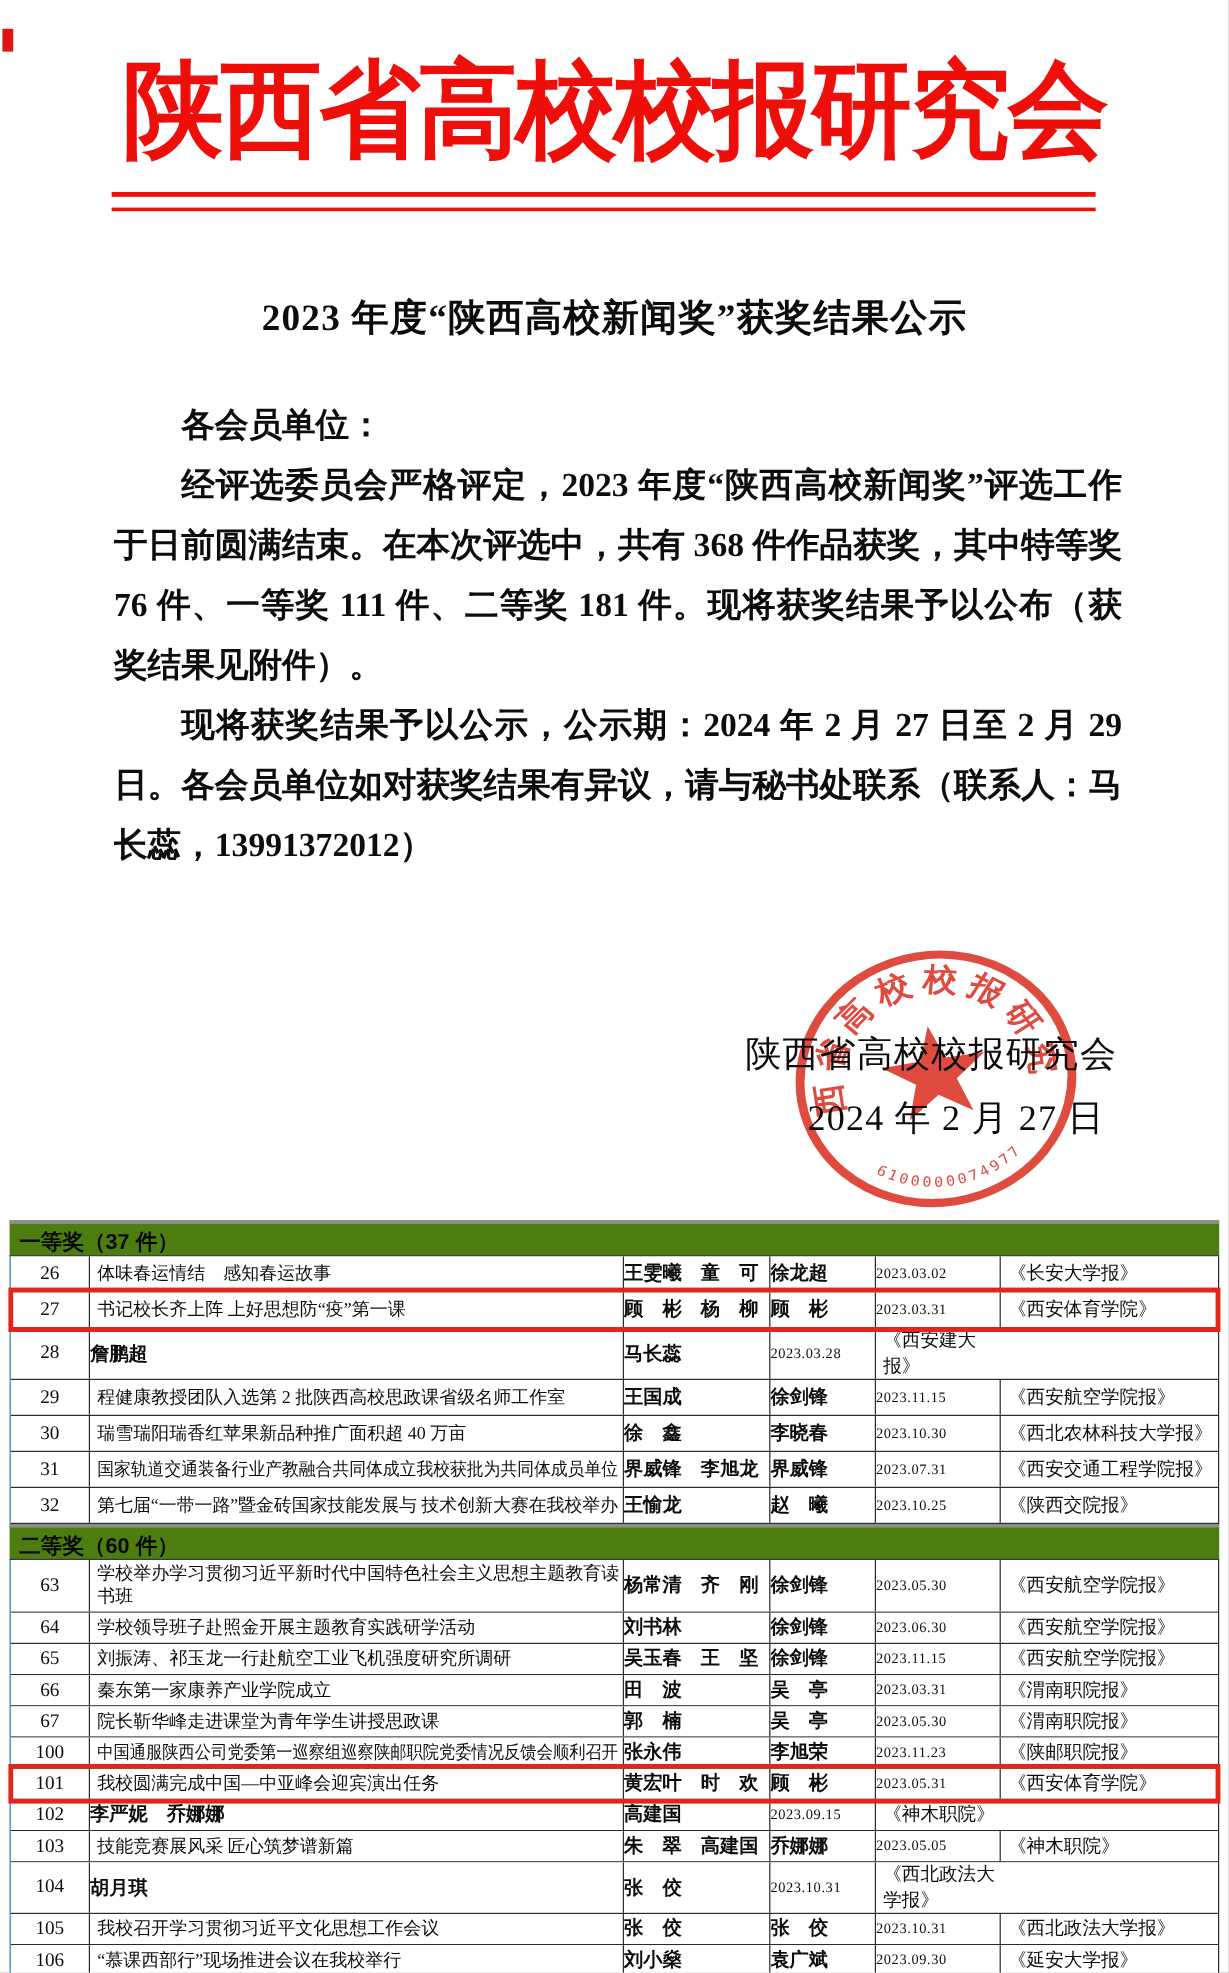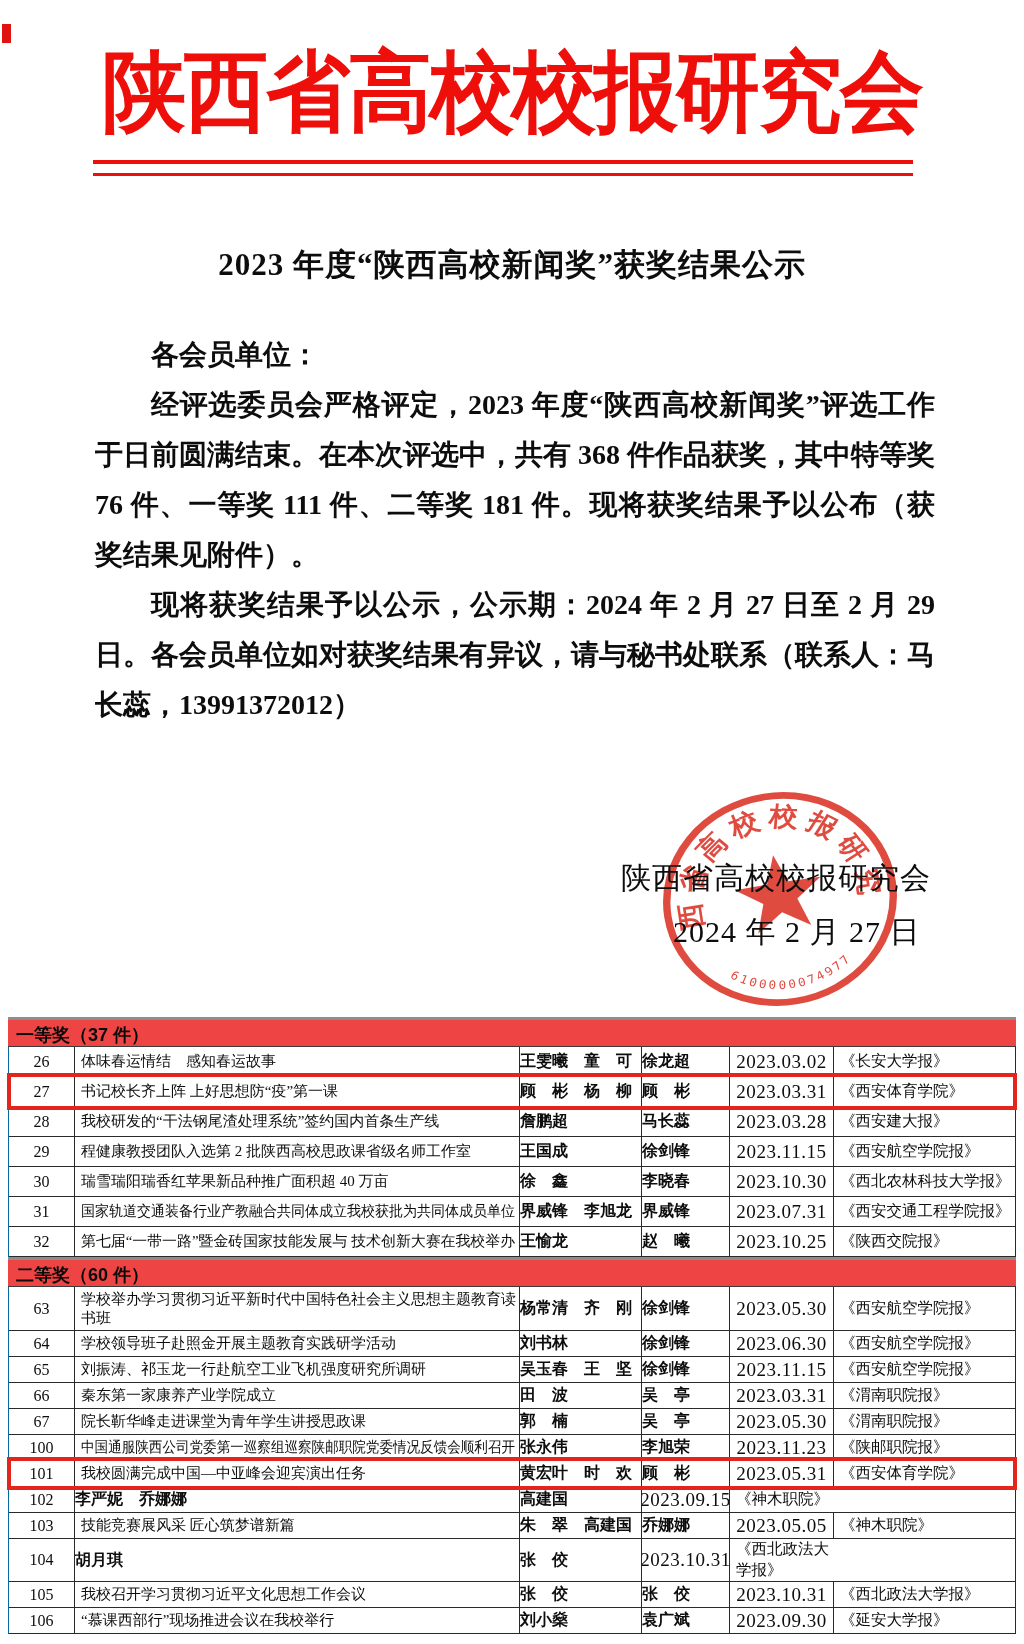--- a/index.html
+++ b/index.html
@@ -48,21 +48,21 @@
     transform:rotate(-9deg);
     opacity:.9;
   }
   .sig-name{position:absolute;left:621px;top:858px;font-size:30px;letter-spacing:1px;color:#0d0d0d;}
   .sig-date{position:absolute;left:673px;top:912px;font-size:30px;letter-spacing:1px;color:#0d0d0d;}
 
   
   .tables{position:absolute;left:8px;top:1017px;width:1008px;}
   .band{
     height:30px;line-height:30px;
-    background:#ef4444;
+    background:#4d7c0f;
     border-top:3px solid #8d8d8d;
     border-bottom:1px solid #3a3a3a;
     font-family:"Liberation Sans","DejaVu Sans",sans-serif;
     font-weight:bold;font-size:18px;color:#0a0a0a;
     padding-left:8px;box-sizing:border-box;
   }
   .tbl{border-left:1px solid #0369a1;border-right:1px solid #2a2a2a;}
   .row{
     position:relative;
     display:grid;
@@ -79,21 +79,21 @@
     border-right:1px solid #2a2a2a;
     box-sizing:border-box;overflow:hidden;
     color:#0d0d0d;
   }
   .cell:last-child{border-right:none;}
   .c-no{justify-content:center;font-size:16px;}
   .c-title{justify-content:flex-start;padding:1px 3px 1px 6px;font-size:15px;}
   .c-title span{white-space:nowrap;display:inline-block;}
   .c-title.wrap span{white-space:normal;line-height:19px;}
   .c-authors,.c-editor{font-size:16px;font-weight:bold;}
-  .c-date{justify-content:center;font-size:19px;letter-spacing:.5px;}
+  .c-date{font-size:12px;letter-spacing:.5px;}
   .c-outlet{justify-content:flex-start;padding-left:6px;font-size:15.5px;}
   .hl-box{
     position:absolute;left:-2px;right:-2px;top:-4px;bottom:-4px;
     border:4px solid #e2261b;z-index:4;pointer-events:none;
   }
   
   .stamp-wrap svg{width:100%;height:100%;}
 </style>
 </head>
 <body>
@@ -175,23 +175,20 @@
             </div>
             <div class="cell c-outlet">
               <span>《西安体育学院》</span>
             </div>
             <div class="hl-box"></div>
           </div>
           <div class="row">
             <div class="cell c-no">
               <span>28</span>
             </div>
-            <div class="cell c-title">
-              <span>我校研发的“干法钢尾渣处理系统”签约国内首条生产线</span>
-            </div>
             <div class="cell c-authors">
               <span>詹鹏超</span>
             </div>
             <div class="cell c-editor">
               <span>马长蕊</span>
             </div>
             <div class="cell c-date">
               <span>2023.03.28</span>
             </div>
             <div class="cell c-outlet">

